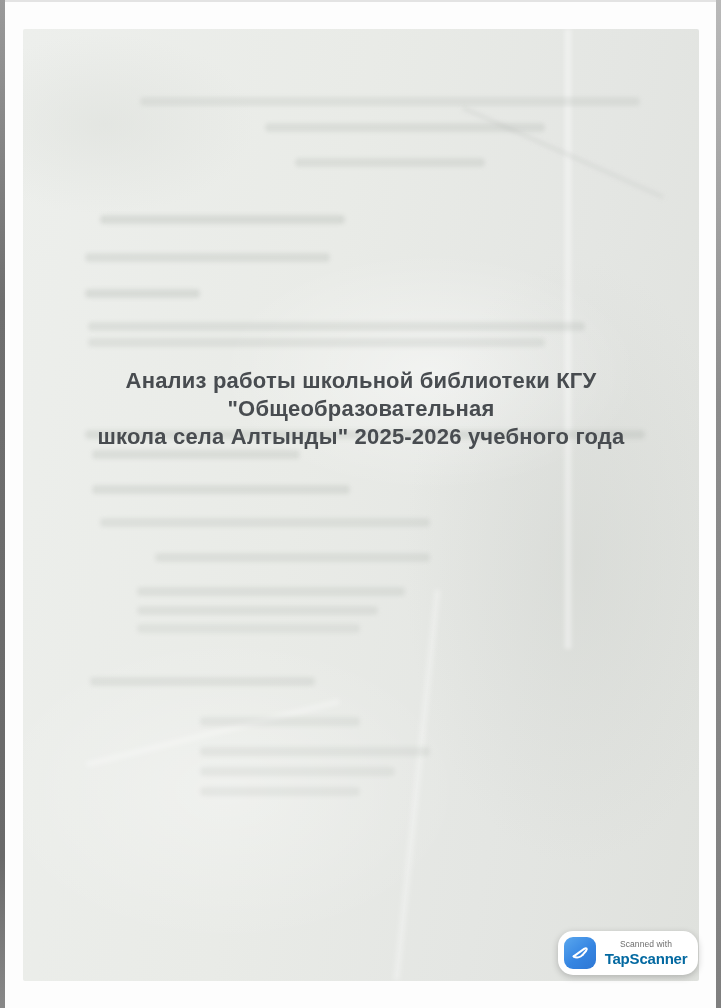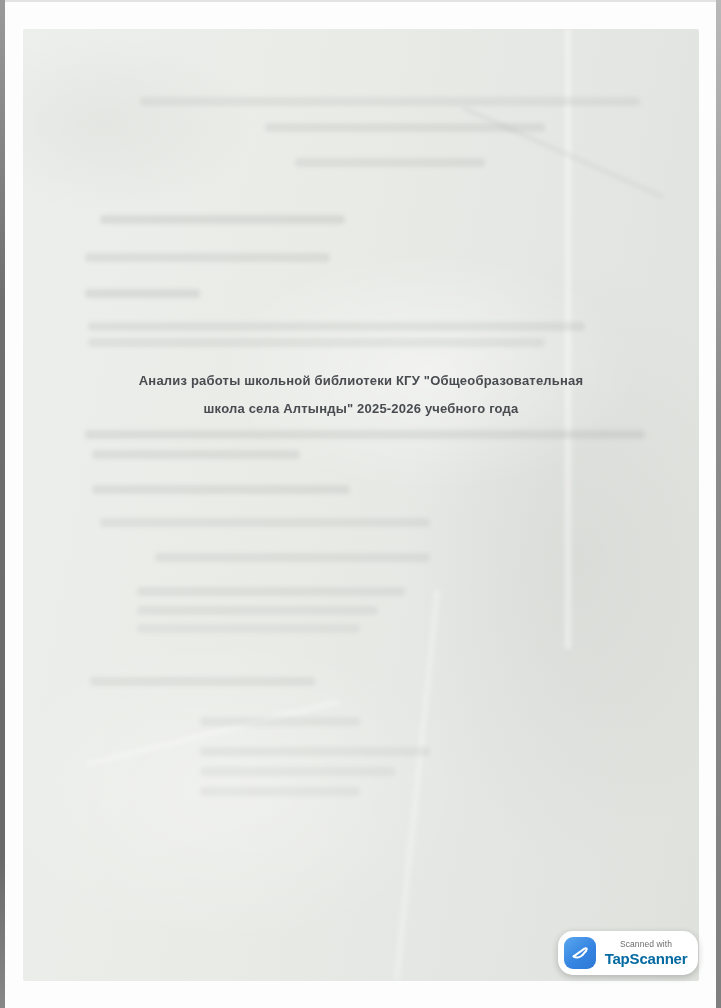--- a/index.html
+++ b/index.html
@@ -53,21 +53,21 @@
     background:rgba(148,154,148,0.28);
     filter:blur(2px);pointer-events:none;
   }
 
   
   .title{
     position:absolute;left:0;top:338px;width:676px;
     text-align:center;
     color:#484c50;
     font-weight:bold;
-    font-size:13px;
+    font-size:22px;
     line-height:28px;
     letter-spacing:0.2px;
   }
 
   
   .badge{
     position:absolute;left:558px;top:931px;width:140px;height:44px;
     background:#ffffff;
     border-radius:15px;
     box-shadow:0 2px 7px rgba(0,0,0,0.22);

